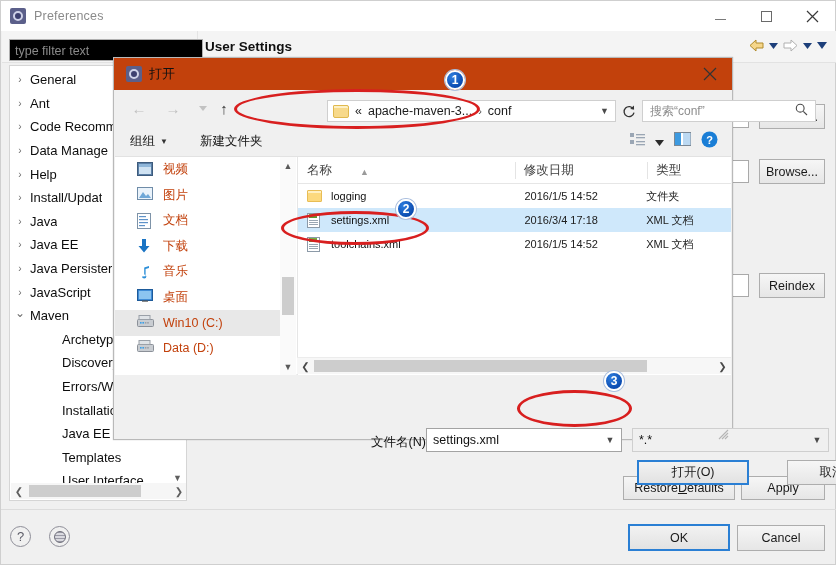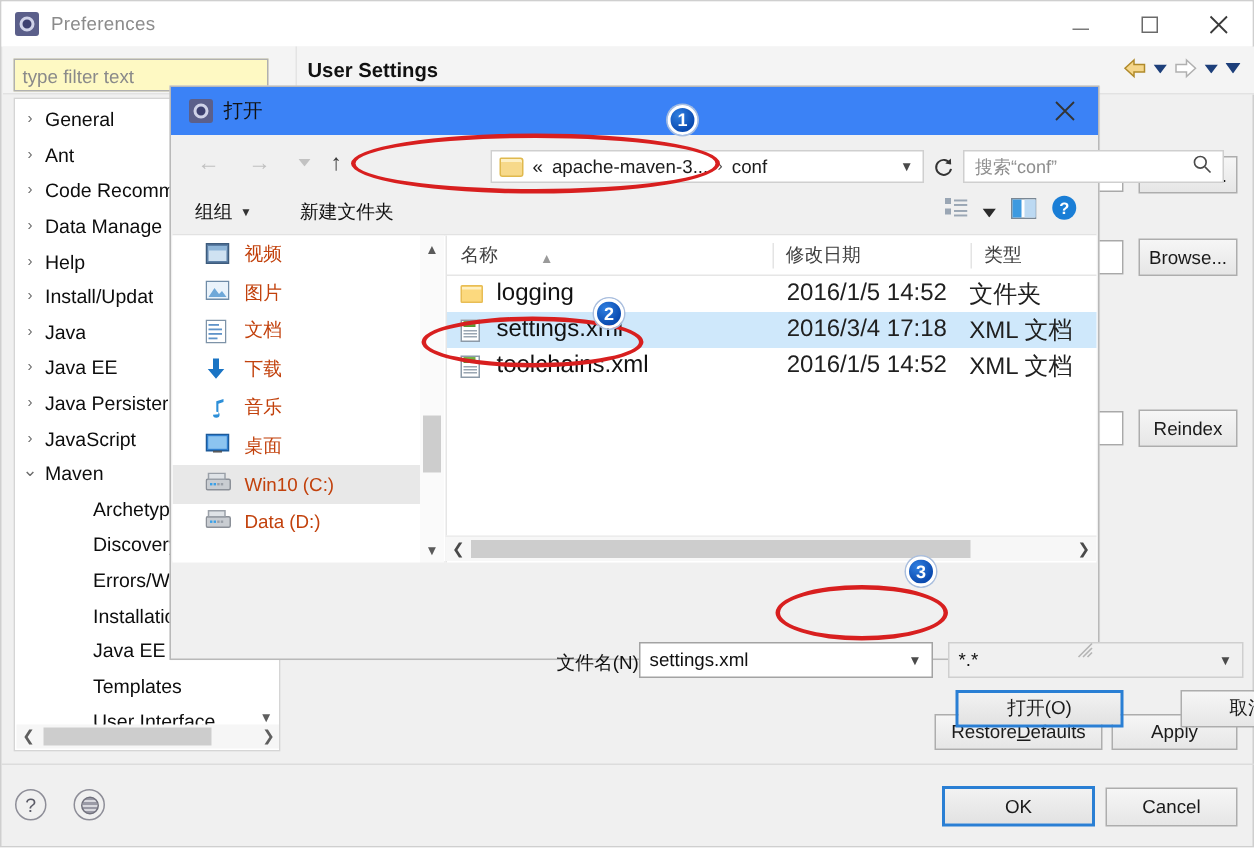--- a/index.html
+++ b/index.html
@@ -56,22 +56,22 @@
   .page-title {
     position: absolute; left: 204px; top: 38px;
     font-size: 13.5px; font-weight: bold; color: #101010;
   }
   .header-nav { position: absolute; right: 8px; top: 37px; display: flex; align-items: center; gap: 3px; }
   .hn-arrow { width: 17px; height: 15px; }
   .hn-caret { width: 11px; height: 14px; display:flex; align-items:center; justify-content:center; }
 
   
   .filter-box {
-    position: absolute; left: 8px; top: 38px; width: 170px; height: 22px;
-    border: 1px solid #b0b0b0; background: #fef9c3;
+    position: absolute; left: 8px; top: 38px; width: 194px; height: 22px;
+    border: 1px solid #b0b0b0; background: #000000;
     font-size: 12.5px; color: #8a8a8a; padding: 2px 16px 0 5px;
     line-height: 19px;
   }
 
   
   .tree-panel {
     position: absolute; left: 8px; top: 64px; width: 178px; height: 436px;
     background: #fff; border: 1px solid #d5d5d5; overflow: hidden;
   }
   .tree-list { position: absolute; left: 0; top: 2px; width: 178px; }
@@ -129,21 +129,21 @@
     border: 1px solid #70707c;
   }
 
   
   .open-dlg {
     position: absolute; left: 113px; top: 57px; width: 620px; height: 383px;
     background: #f0f0f0; border: 1px solid #b9b9b9;
     box-shadow: 0 0 1px rgba(0,0,0,.25);
   }
   .dlg-title {
-    position: absolute; left: 0; top: 0; width: 618px; height: 32px; background: #3b82f6;
+    position: absolute; left: 0; top: 0; width: 618px; height: 32px; background: #c2410c;
     display: flex; align-items: center;
   }
   .dlg-title-icon { width: 16px; height: 16px; margin-left: 12px; margin-right: 7px; position: relative; }
   .dlg-title-icon .sq { position: absolute; inset: 0; background: #5b5f8a; border-radius: 2px; }
   .dlg-title-icon .ring {
     position: absolute; left: 3px; top: 3px; width: 10px; height: 10px;
     border-radius: 50%; border: 2px solid #cfd2e8; background: #3d4070;
   }
   .dlg-title-text { font-size: 13px; color: #111; }
   .dlg-close {
@@ -218,21 +218,21 @@
   .col-head {
     height: 27px; display: flex; align-items: center; font-size: 12.5px; color: #404040;
     border-bottom: 1px solid #e6e6e6; position: relative; gap: 24px;
   }
   .col-head .ch { padding-left: 9px; position: relative; height: 27px; line-height: 27px; }
   .col-head .ch.sep::before {
     content: ""; position: absolute; left: 0; top: 5px; width: 1px; height: 17px; background: #e4e4e4;
   }
   .sort-mark { position: absolute; left: 62px; top: 2px; color: #9a9a9a; font-size: 9px; }
   .file-row {
-    height: 24px; display: flex; align-items: center; font-size: 16px; color: #111;
+    height: 24px; display: flex; align-items: center; font-size: 11px; color: #111;
   }
   .file-row.sel { background: #cfe8fb; }
   .fr-name { display: flex; align-items: center; padding-left: 9px; }
   .fr-ic { width: 16px; height: 16px; margin-right: 8px; flex: none; position: relative; }
   .folder-ic {
     width: 15px; height: 12px; background: #fcd97e; border: 1px solid #e8bd55; border-radius: 1px;
     box-shadow: inset 0 2px 0 #fff0c2;
   }
   .xml-ic {
     width: 13px; height: 15px; background: #fff; border: 1px solid #8c9aa8;

